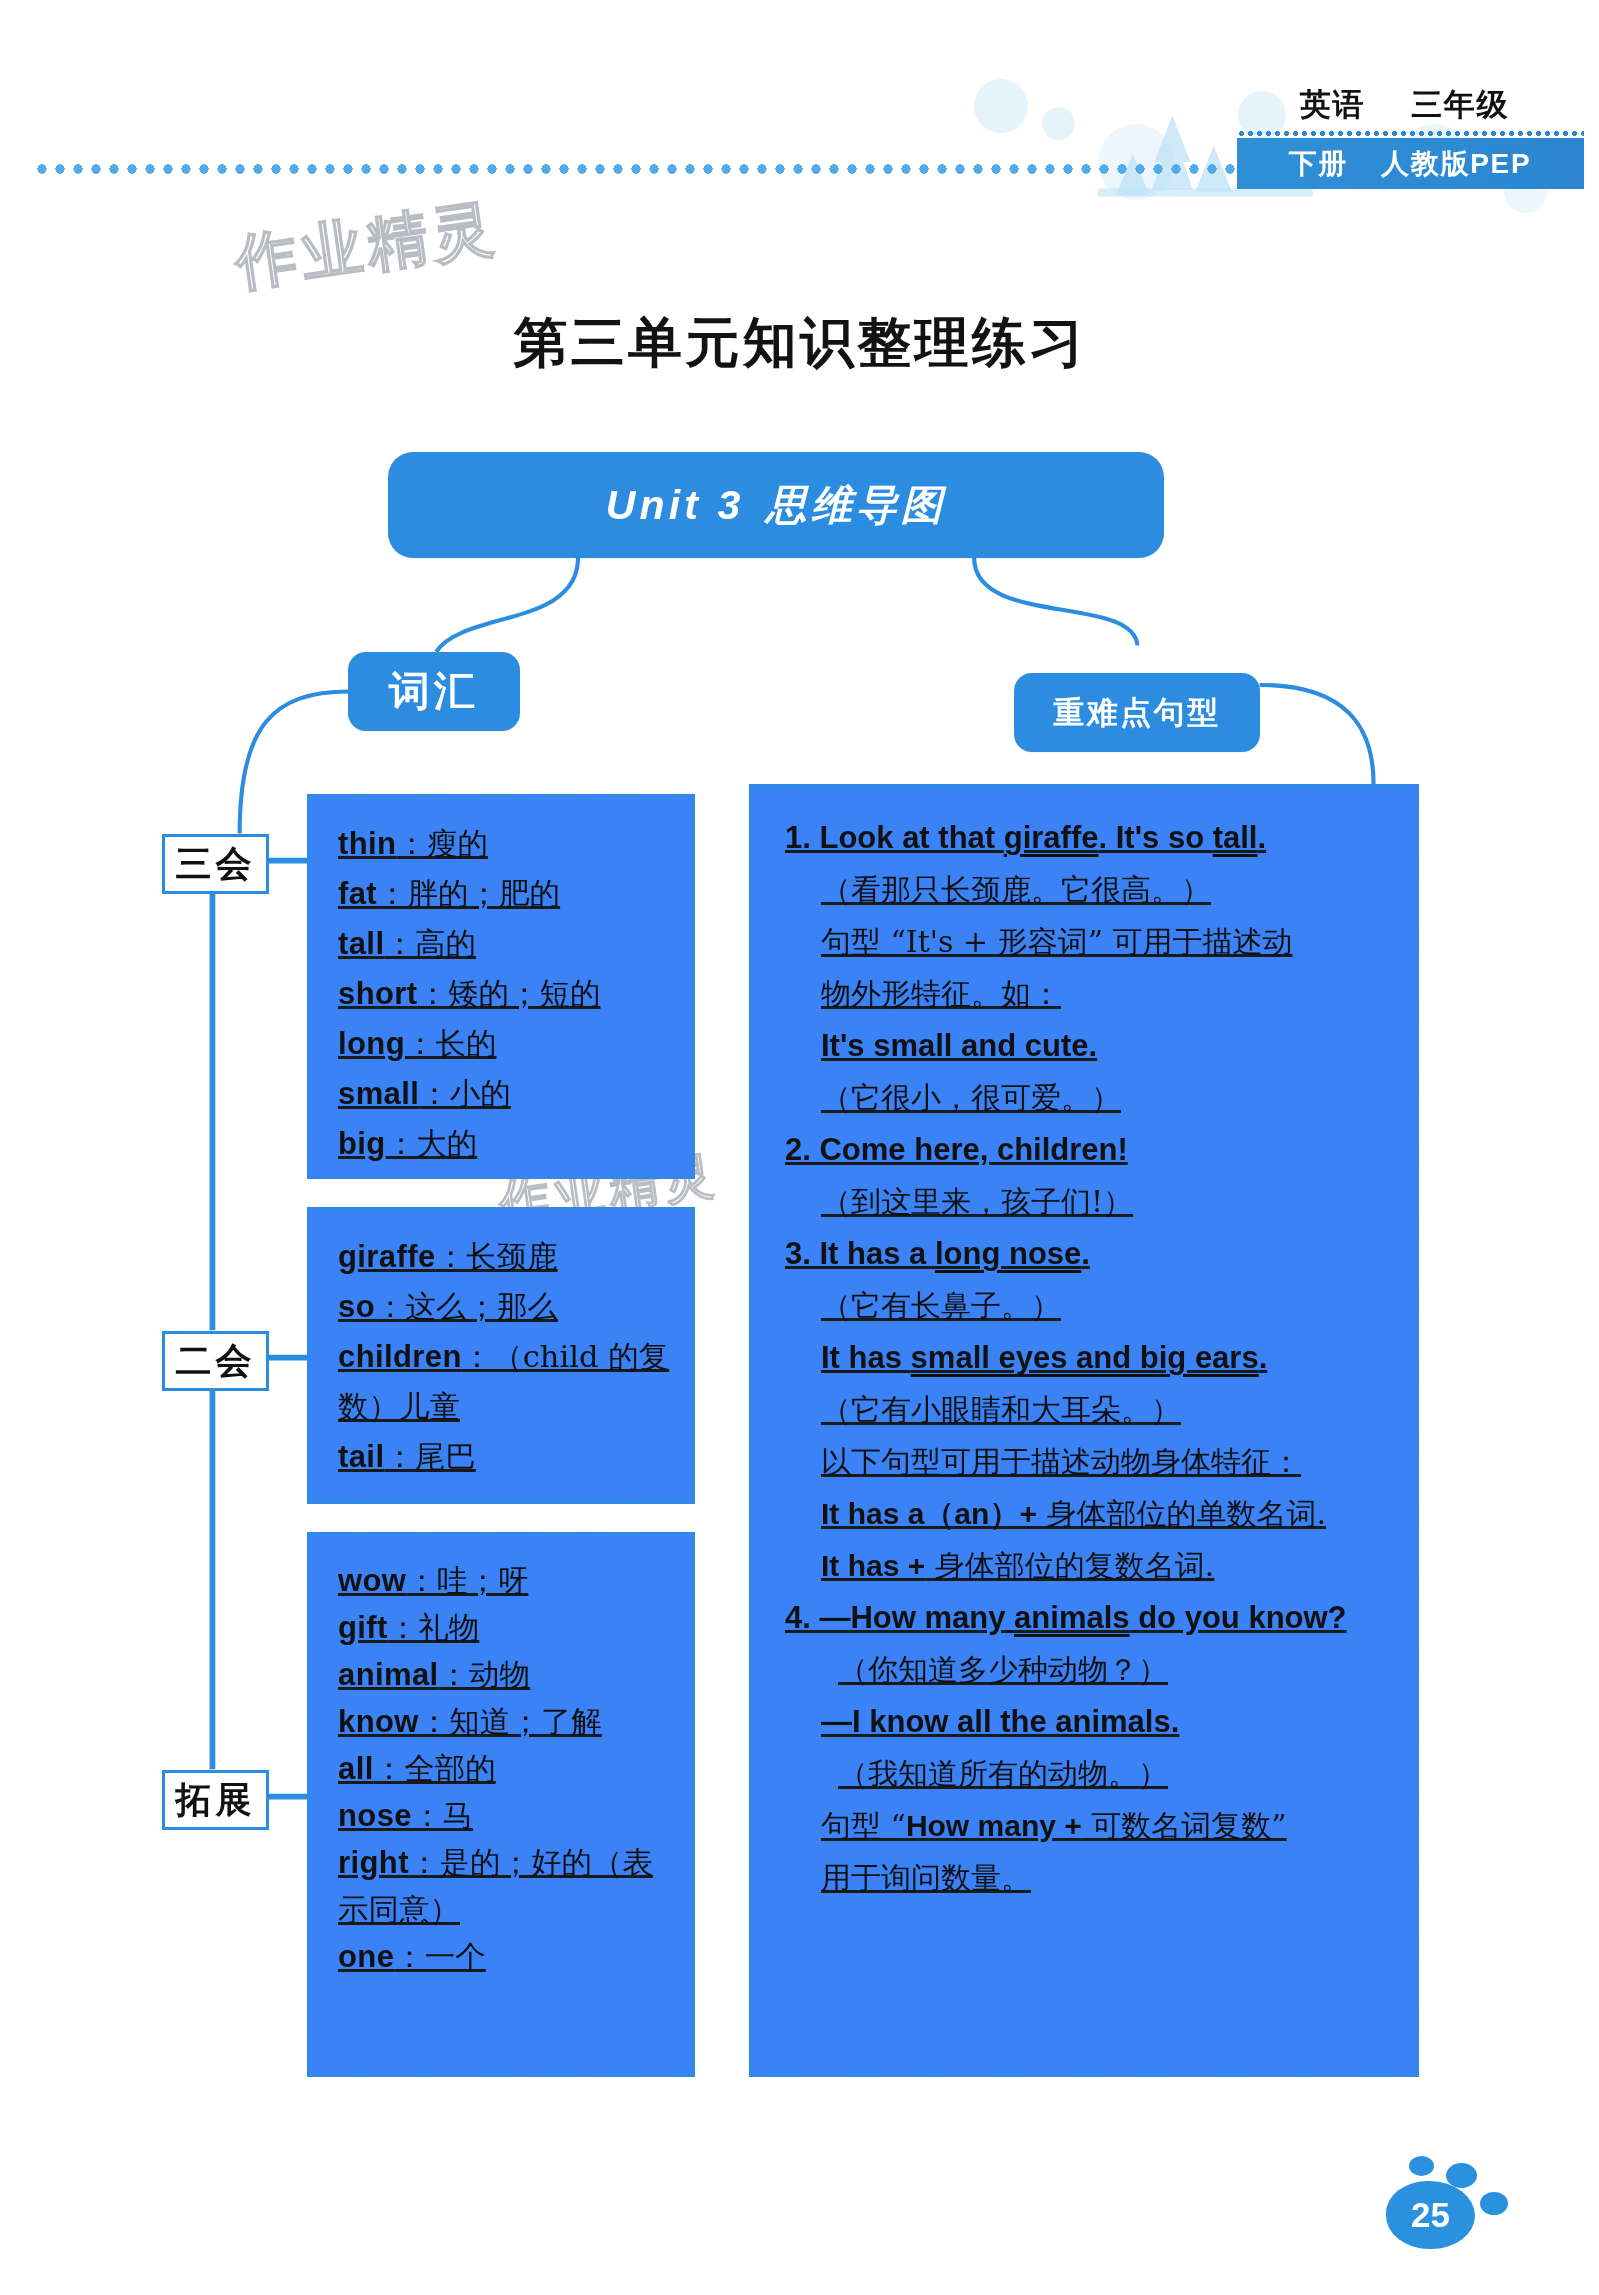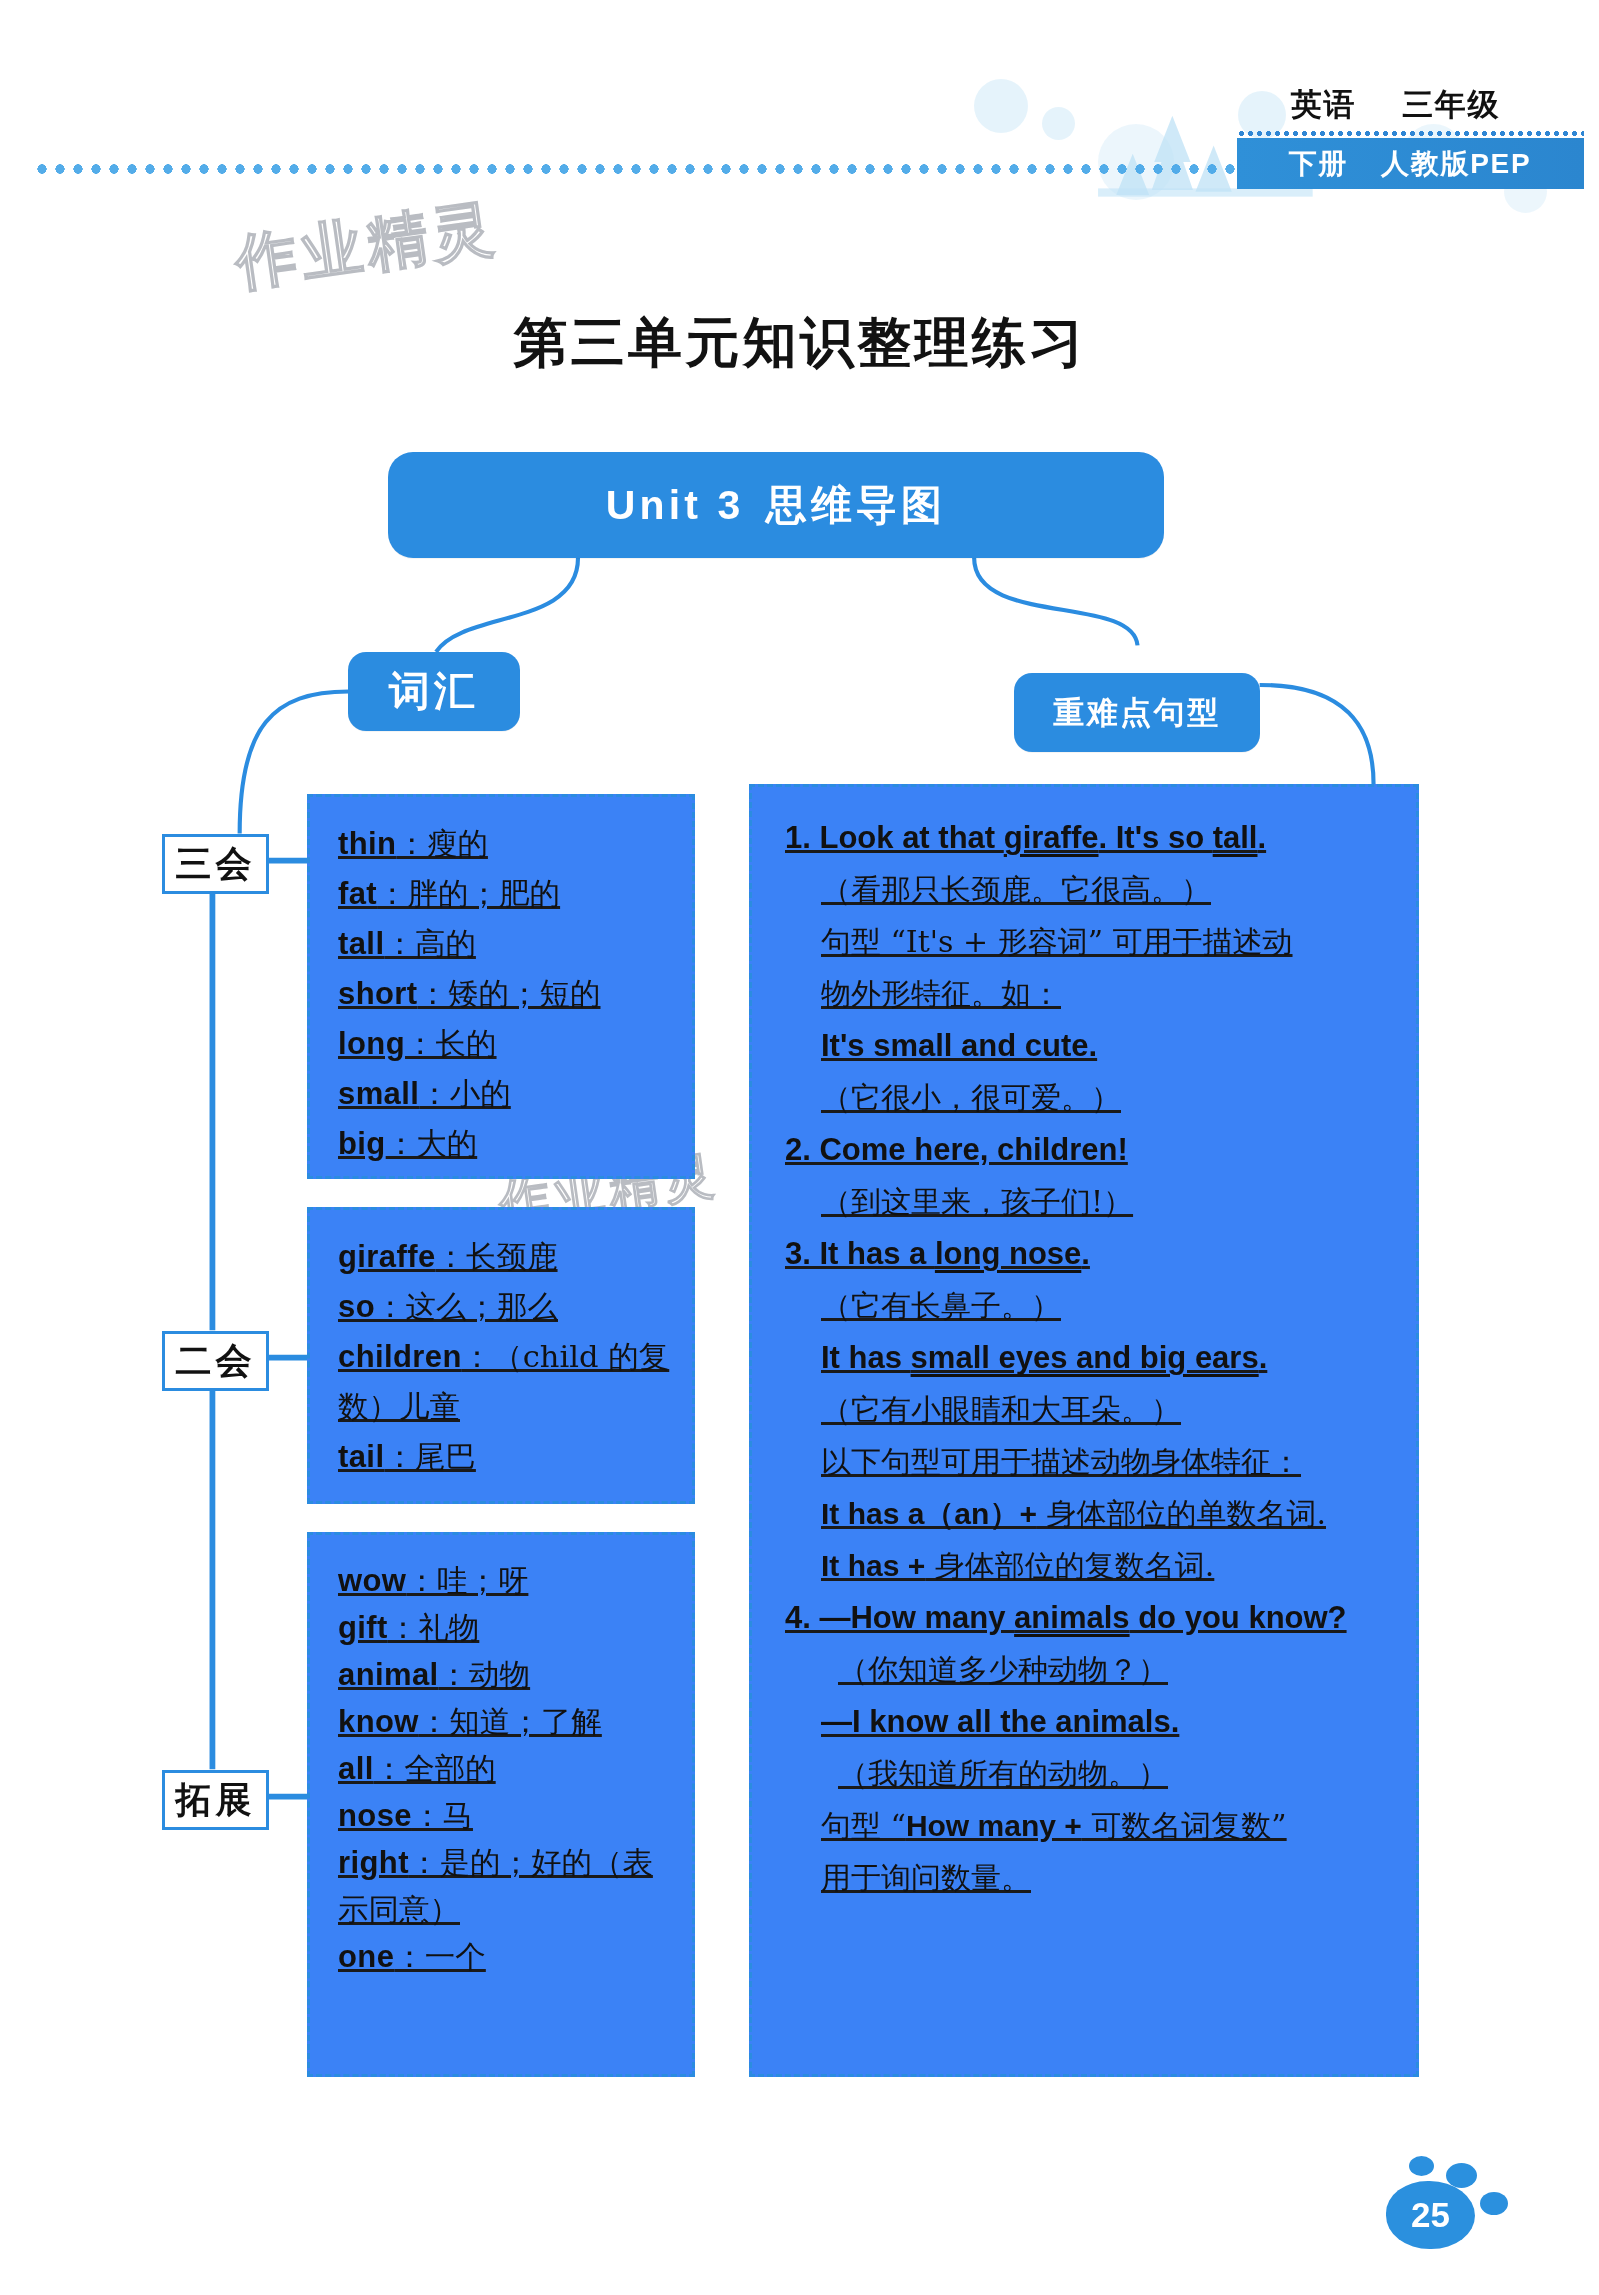--- a/index.html
+++ b/index.html
@@ -13,21 +13,21 @@
 
   
   #header-art{position:absolute;top:0;left:0;width:1600px;height:248px;pointer-events:none;}
   #dot-rule{
     position:absolute;left:33px;top:163px;width:1255px;height:11.6px;
     background-image:radial-gradient(circle, #4aa8e8 42%, rgba(0,0,0,0) 44%);
     background-size:18px 11.6px;background-repeat:repeat-x;opacity:.95;
   }
   #header-badge{position:absolute;right:0;top:79px;width:462px;height:116px;}
   #badge-top{
-    position:absolute;right:31px;top:0;width:347px;height:51px;
+    position:absolute;right:22px;top:0;width:347px;height:51px;
     display:flex;align-items:center;justify-content:center;gap:46px;
     font-size:31px;font-weight:700;letter-spacing:1.7px;color:#111;
   }
   #badge-dots{
     position:absolute;right:16.5px;top:51px;width:347px;height:7.4px;
     background-image:radial-gradient(circle,#2f86d4 45%,rgba(0,0,0,0) 47%);
     background-size:9px 7.4px;background-repeat:repeat-x;
   }
   #badge-bar{
     position:absolute;right:16.5px;top:59px;width:347px;height:51px;
@@ -54,21 +54,21 @@
     font-size:54px;font-weight:700;letter-spacing:3.3px;color:#121212;
   }
 
   
   .node{
     position:absolute;background:#2b8ce0;color:#fff;border-radius:18px;
     display:flex;align-items:center;justify-content:center;
     font-weight:700;letter-spacing:4.1px;text-align:center;
     box-shadow:0 0.8px 0 rgba(0,0,0,.06);
   }
-  #node-root{left:388px;top:452px;width:776px;height:106px;font-size:41px;border-radius:25px;gap:21.5px;}
+  #node-root{left:388px;top:452px;width:776px;height:106px;font-size:41px;border-radius:25px;gap:21.5px;font-style:italic;}
   #node-root .root-en{font-family:"Liberation Sans",sans-serif;}
   #node-vocab{left:348px;top:652px;width:172px;height:79px;font-size:41px;}
   #node-patterns{left:1014px;top:645px;width:246px;height:79px;font-size:31px;letter-spacing:2.5px;margin-top:28px;}
 
   
   #connectors{position:absolute;left:0;top:0;width:1600px;height:2295px;pointer-events:none;}
 
   
   .cat-chip{
     position:absolute;width:101px;height:54px;background:#fff;

